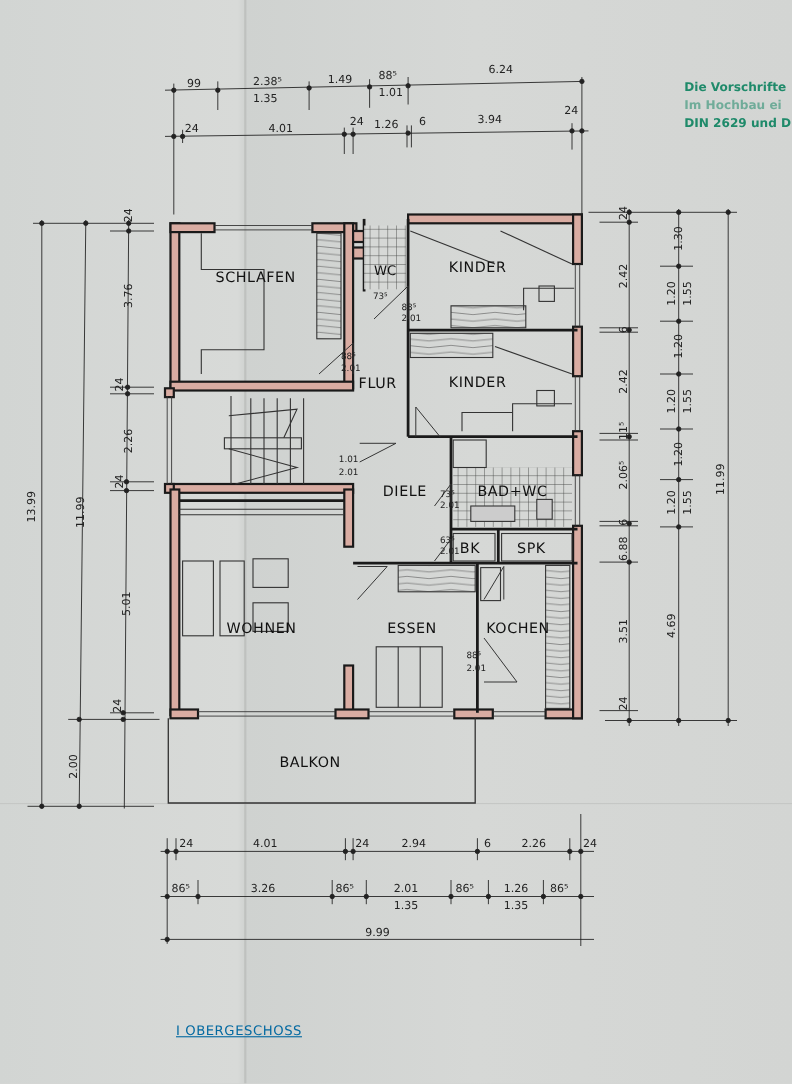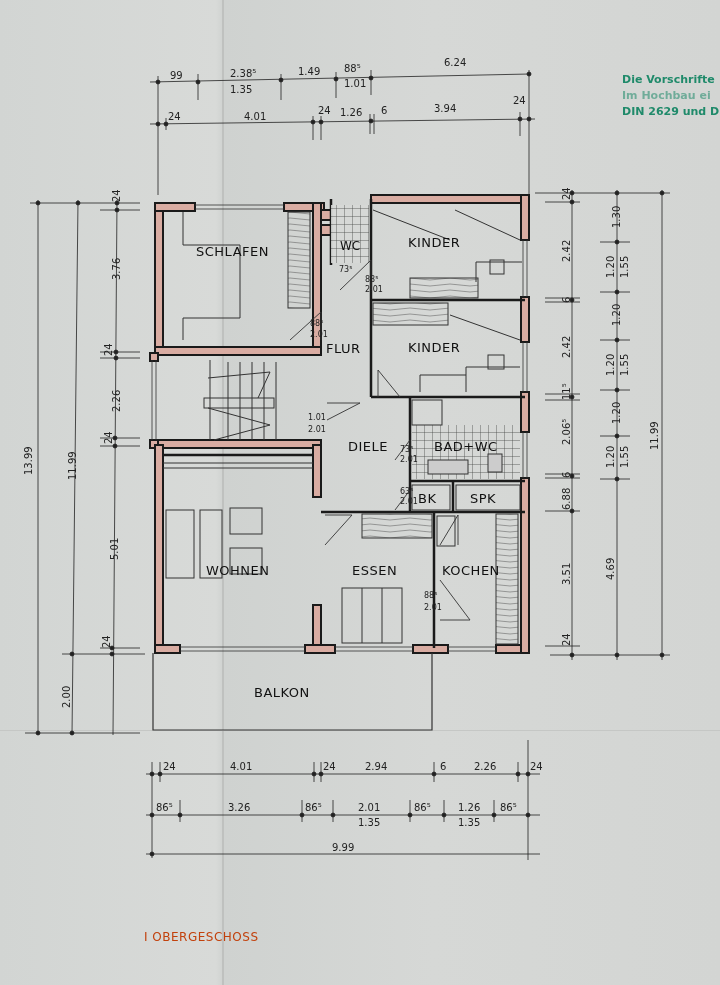--- a/index.html
+++ b/index.html
@@ -6,21 +6,21 @@
   body{width:720px;height:985px;background:#d4d6d4;position:relative;overflow:hidden;font-family:"Liberation Sans",sans-serif;}
   .paper{position:absolute;left:0;top:0;width:720px;height:985px;background:linear-gradient(90deg,#d2d5d3 0,#d8dad8 30%,#cfd2d0 31%,#d6d8d6 60%,#d3d5d3 100%);}
   .fold{position:absolute;left:222px;top:0;width:2px;height:985px;background:#bfc1bf;}
   .hfold{position:absolute;left:0;top:730px;width:720px;height:1px;background:#c5c7c5;}
   svg{position:absolute;left:0;top:0;}
   .dim{font-family:"DejaVu Sans",sans-serif;font-size:10px;fill:#222;}
   .room{font-family:"DejaVu Sans",sans-serif;font-size:13px;fill:#111;letter-spacing:0.5px;}
   .room-sm{font-family:"DejaVu Sans",sans-serif;font-size:12px;fill:#111;}
   .stamp{position:absolute;left:622px;top:72px;color:#1f8a6a;font-family:"DejaVu Sans",sans-serif;font-size:11px;line-height:16px;font-weight:bold;white-space:nowrap;}
   .stamp div{white-space:nowrap;}
-  .title{position:absolute;left:144px;top:930px;font-family:"DejaVu Sans",sans-serif;font-size:12px;color:#c2410c;letter-spacing:0.5px;}
+  .title{position:absolute;left:160px;top:930px;font-family:"DejaVu Sans",sans-serif;font-size:12px;color:#0369a1;letter-spacing:0.5px;text-decoration:underline;}
 </style>
 </head>
 <body>
 
 <div class="paper"></div>
 <div class="fold"></div>
 <div class="hfold"></div>
 
 <div class="stamp">
   <div>Die Vorschrifte</div>

